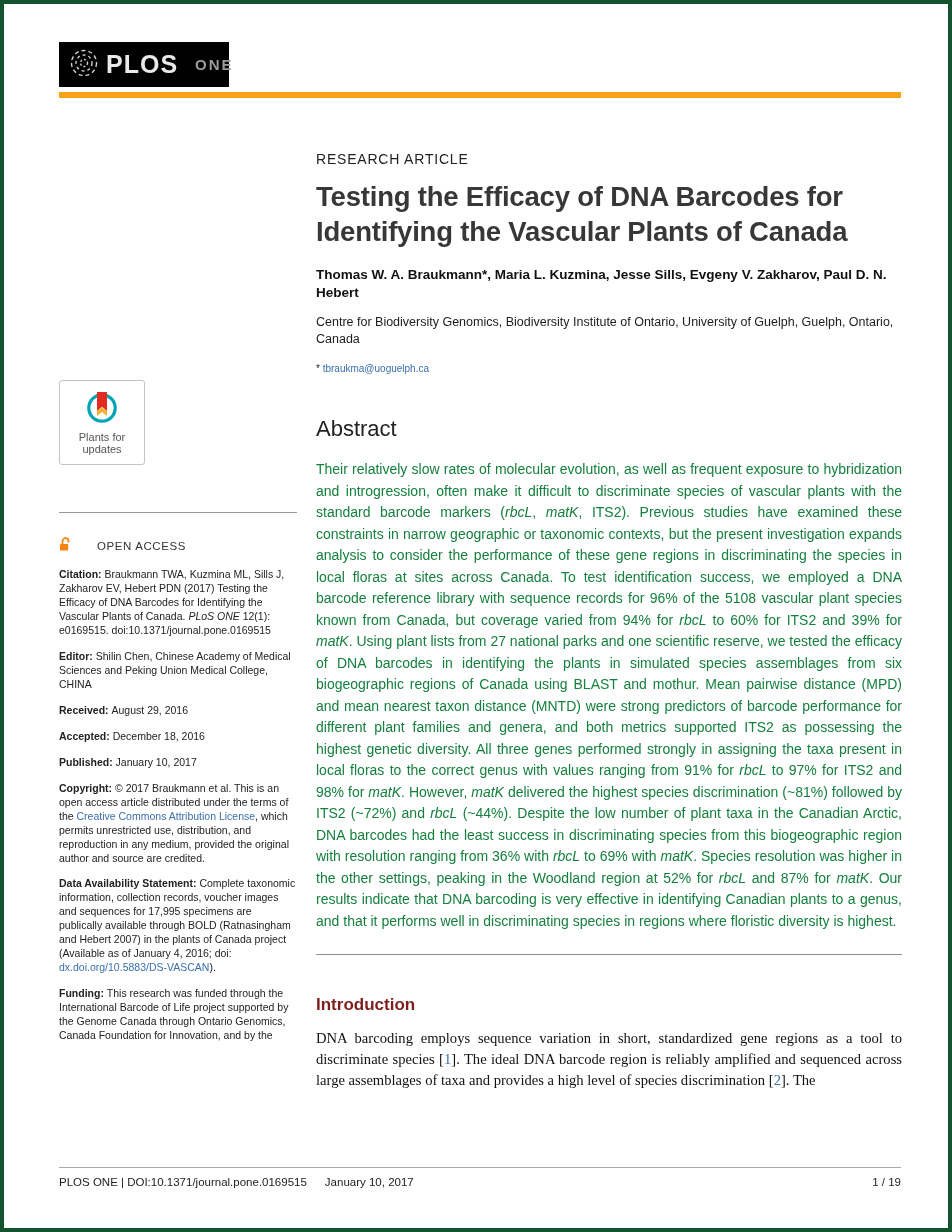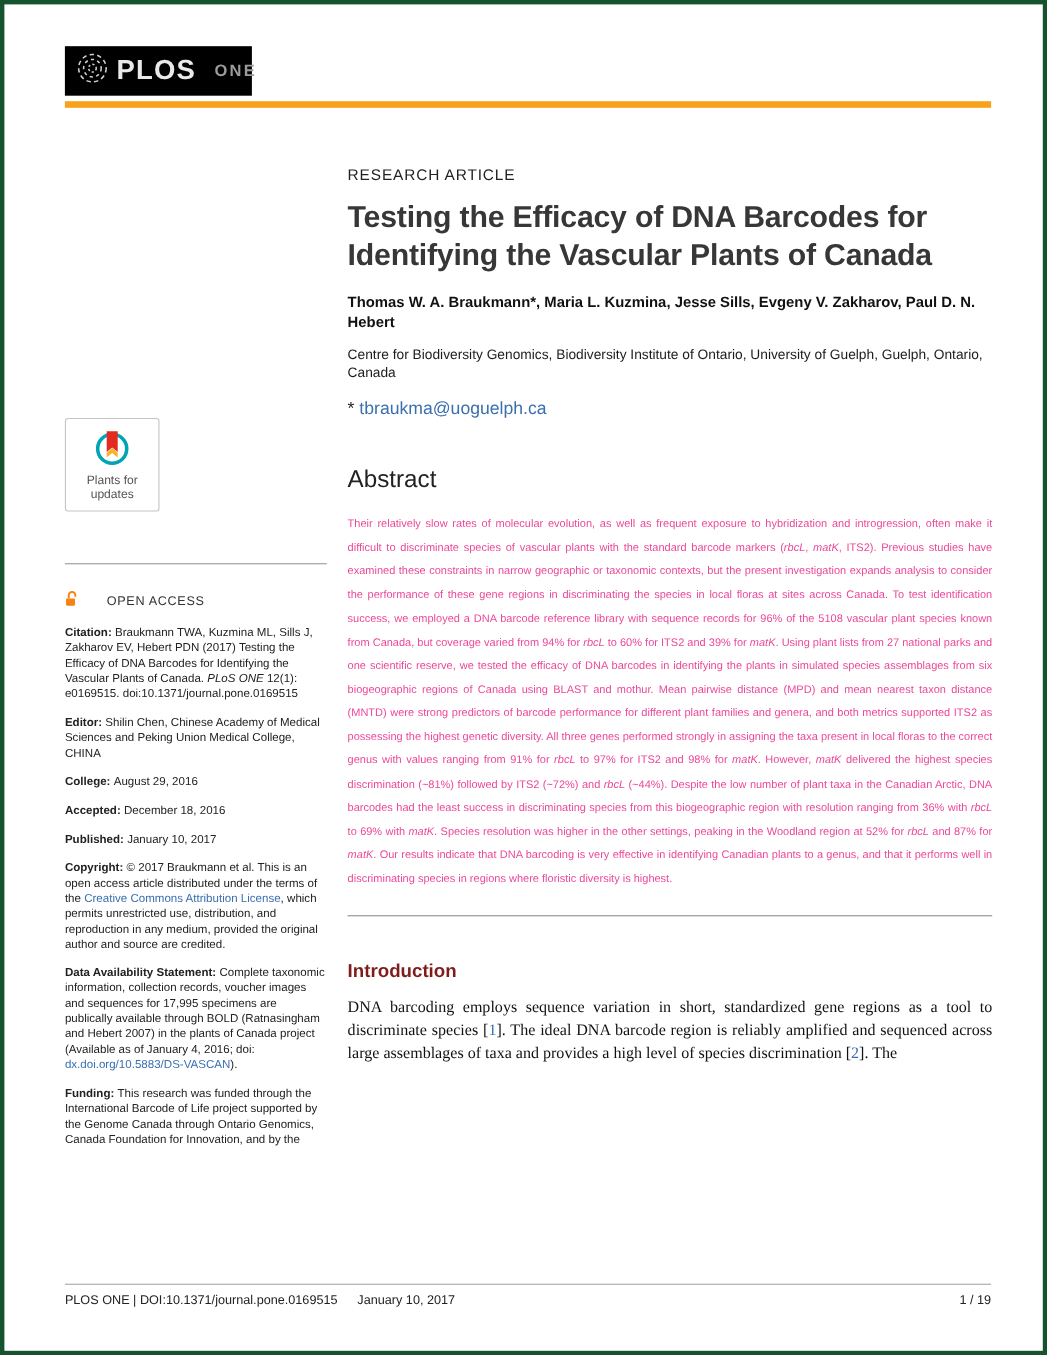--- a/index.html
+++ b/index.html
@@ -25,23 +25,23 @@
   .sidebar p { margin:12px 0 0; }
   .sidebar b { font-weight:bold; }
   .lnk { color:var(--link); text-decoration:none; cursor:pointer; }
 
   
   .main { position:absolute; left:312px; top:147px; width:586px; }
   .kicker { font-size:14px; letter-spacing:0.8px; color:#222; }
   h1.title { margin:12px 0 0; font-size:27.5px; line-height:35px; font-weight:600; color:#373737; letter-spacing:-0.2px; }
   p.authors { margin:17px 0 0; font-size:13.5px; font-weight:bold; line-height:18px; color:#111; }
   p.affiliation { margin:12px 0 0; font-size:12.5px; line-height:17px; }
-  p.corresponding { margin:15px 0 0; font-size:16px; }
+  p.corresponding { margin:15px 0 0; font-size:10px; }
   h2.abstract-heading { margin:42px 0 0; font-size:22px; font-weight:normal; color:#222; }
-  p.abstract-text { margin:17px 0 0; font-size:10px; line-height:21.5px; text-align:justify; color:#ec4899; }
+  p.abstract-text { margin:17px 0 0; font-size:14px; line-height:21.5px; text-align:justify; color:#15803d; }
   .section-rule { border:none; border-top:1px solid #8f8f8f; margin:22px 0 0; width:586px; }
   h3.intro-heading { margin:40px 0 0; font-size:17px; font-weight:bold; color:#7f1d1d; }
   p.intro-text { margin:13px 0 0; font-family:"Liberation Serif","DejaVu Serif",serif; font-size:14.6px; line-height:21px; text-align:justify; color:#111; }
 
   
   .footer-rule { position:absolute; left:55px; top:1163px; width:842px; border:none; border-top:1px solid #a8a8a8; margin:0; }
   .footer { position:absolute; left:55px; top:1172px; width:842px; display:flex; justify-content:space-between; font-size:11.5px; color:#222; }
   .footer-date { margin-left:18px; }
 </style>
 </head>
@@ -85,21 +85,21 @@
         <svg width="13" height="15" viewBox="0 0 13 15">
           <path d="M3.5 7 V4.2 a3 3 0 0 1 6 0 V5.4" fill="none" stroke="#F68212" stroke-width="1.7"></path>
           <rect x="1" y="7" width="8.2" height="6.6" rx="1" fill="#F68212"></rect>
         </svg>
       </span>
       <span>OPEN ACCESS</span>
     </div>
 
     <p><b>Citation: </b>Braukmann TWA, Kuzmina ML, Sills J, Zakharov EV, Hebert PDN (2017) Testing the Efficacy of DNA Barcodes for Identifying the Vascular Plants of Canada. <i>PLoS ONE</i> 12(1): e0169515. doi:10.1371/journal.pone.0169515</p>
     <p><b>Editor: </b>Shilin Chen, Chinese Academy of Medical Sciences and Peking Union Medical College, CHINA</p>
-    <p><b>College: </b>August 29, 2016</p>
+    <p><b>Received: </b>August 29, 2016</p>
     <p><b>Accepted: </b>December 18, 2016</p>
     <p><b>Published: </b>January 10, 2017</p>
     <p><b>Copyright: </b>© 2017 Braukmann et al. This is an open access article distributed under the terms of the <a class="lnk" href="#">Creative Commons Attribution License</a>, which permits unrestricted use, distribution, and reproduction in any medium, provided the original author and source are credited.</p>
     <p><b>Data Availability Statement: </b>Complete taxonomic information, collection records, voucher images and sequences for 17,995 specimens are publically available through BOLD (Ratnasingham and Hebert 2007) in the plants of Canada project (Available as of January 4, 2016; doi: <a class="lnk" href="#">dx.doi.org/10.5883/DS-VASCAN</a>).</p>
     <p><b>Funding: </b>This research was funded through the International Barcode of Life project supported by the Genome Canada through Ontario Genomics, Canada Foundation for Innovation, and by the</p>
   </aside>
 
   <main class="main">
     <div class="kicker">RESEARCH ARTICLE</div>
     <h1 class="title">Testing the Efficacy of DNA Barcodes for Identifying the Vascular Plants of Canada</h1>

